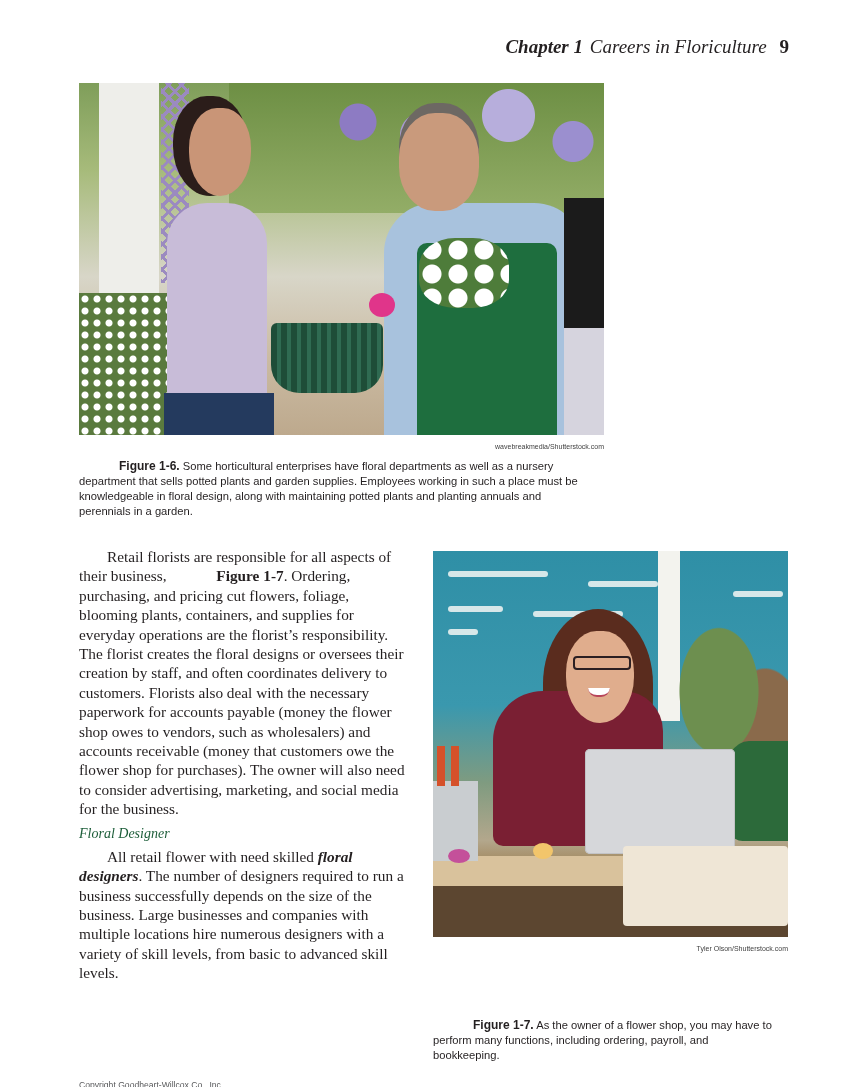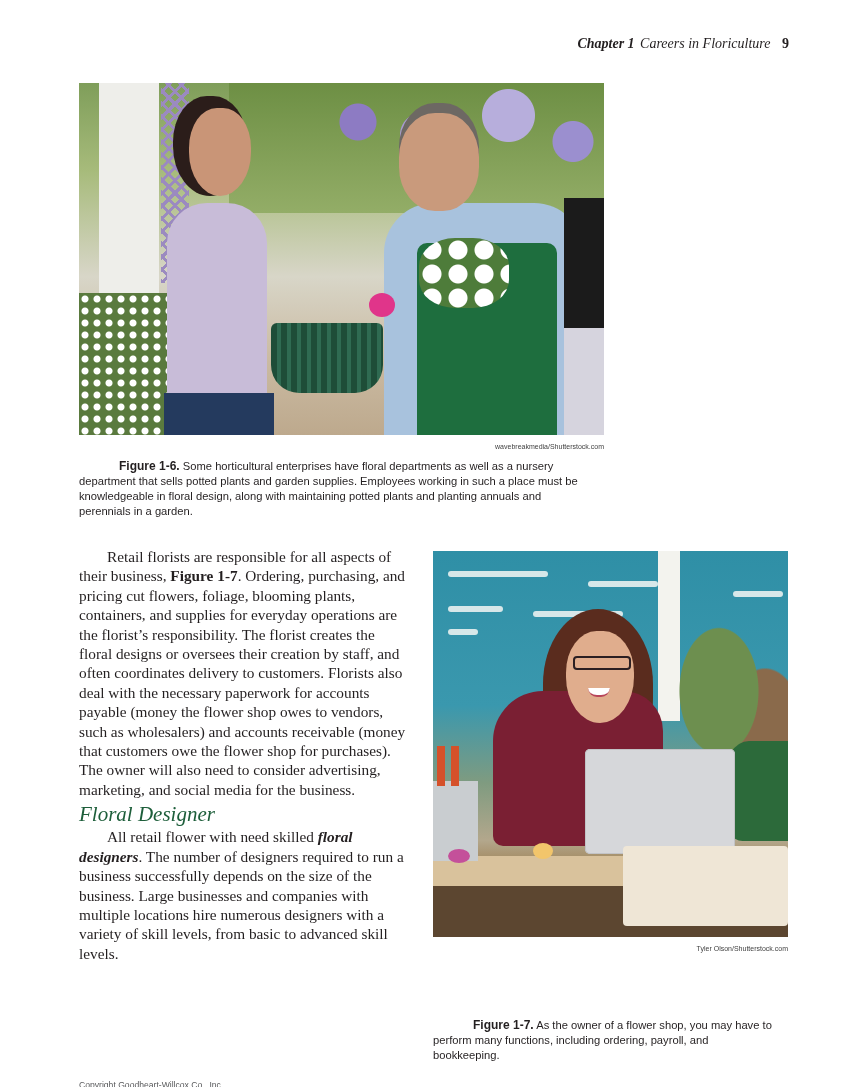--- a/index.html
+++ b/index.html
@@ -1,18 +1,18 @@
 <!DOCTYPE html>
 <html><head>
 <meta charset="utf-8">
 <style>
   html, body { margin: 0; padding: 0; background: #ffffff; }
   body { width: 849px; height: 1087px; position: relative; overflow: hidden; font-family: "Liberation Serif", serif; color: #231f20; }
 
-  .running-head { position: absolute; top: 36px; right: 60px; font-family: "Liberation Serif", serif; font-size: 14px; color: #231f20; white-space: nowrap; text-align: center; }
+  .running-head { position: absolute; top: 36px; right: 60px; font-family: "Liberation Serif", serif; font-size: 19px; color: #231f20; white-space: nowrap; text-align: center; }
   .running-head .ch { font-weight: bold; font-style: italic; }
   .running-head .title { font-style: italic; margin-left: 2px; }
   .running-head .pg { font-weight: bold; margin-left: 8px; }
 
   
   .photo1 { position: absolute; left: 79px; top: 83px; width: 525px; height: 352px; overflow: hidden;
     background: linear-gradient(180deg, #7f9e5a 0%, #a7bb7b 25%, #d8d6c8 55%, #cbbba3 78%, #bda98d 100%); }
   .photo1 .bg-flowers { position: absolute; left: 150px; top: 0; width: 430px; height: 130px;
     background: radial-gradient(circle at 30% 30%, #8d7bc3 0 18px, transparent 19px),
                 radial-gradient(circle at 45% 40%, #a99bd3 0 22px, transparent 23px),
@@ -39,22 +39,22 @@
   .credit1 { top: 443px; left: 79px; width: 525px; }
   .credit2 { top: 945px; left: 433px; width: 355px; }
 
   .caption { position: absolute; font-family: "Liberation Sans", sans-serif; font-size: 11.2px; line-height: 15px; color: #231f20; }
   .caption b { font-weight: bold; font-size: 12px; padding-left: 40px; }
   .caption1 { left: 79px; top: 459px; width: 515px; }
   .caption2 { left: 433px; top: 1018px; width: 340px; }
 
   .body-col { position: absolute; left: 79px; top: 547px; width: 330px; font-family: "Liberation Serif", serif; font-size: 15.3px; line-height: 19.4px; color: #231f20; }
   .body-col p { margin: 0; text-indent: 28px; }
-  .body-col b { font-weight: bold; }
-  .body-col h2 { margin: 2px 0 0 0; font-family: "Liberation Serif", serif; font-style: italic; font-weight: normal; font-size: 21px; line-height: 26px; color: #1d5e3a; }
+  .body-col b { font-weight: bold; margin-left: 46px; }
+  .body-col h2 { margin: 2px 0 0 0; font-family: "Liberation Serif", serif; font-style: italic; font-weight: normal; font-size: 14px; line-height: 26px; color: #1d5e3a; }
   .body-col em { font-weight: bold; font-style: italic; }
 
   
   .photo2 { position: absolute; left: 433px; top: 551px; width: 355px; height: 386px; overflow: hidden;
     background: linear-gradient(180deg, #2f8fa6 0%, #3a98ae 40%, #7f9b80 60%, #b3a78c 75%, #a58d66 80%, #6b5237 100%); }
   .photo2 .stripe { position: absolute; height: 6px; background: #e9f1ef; opacity: 0.9; border-radius: 3px; }
   .photo2 .column { position: absolute; left: 225px; top: 0; width: 22px; height: 170px; background: #f3f3ee; }
   .photo2 .plants { position: absolute; left: 240px; top: 30px; width: 115px; height: 220px; background: radial-gradient(ellipse at 40% 50%, #6d8f4f 0 40%, transparent 41%), radial-gradient(ellipse at 80% 70%, #8a6a4b 0 30%, transparent 31%); }
   .photo2 .hair { position: absolute; left: 110px; top: 58px; width: 110px; height: 150px; background: #5a2c1e; border-radius: 50% 50% 40% 40%; }
   .photo2 .face { position: absolute; left: 133px; top: 80px; width: 68px; height: 92px; background: #e0ad8d; border-radius: 45% 45% 50% 50%; }

